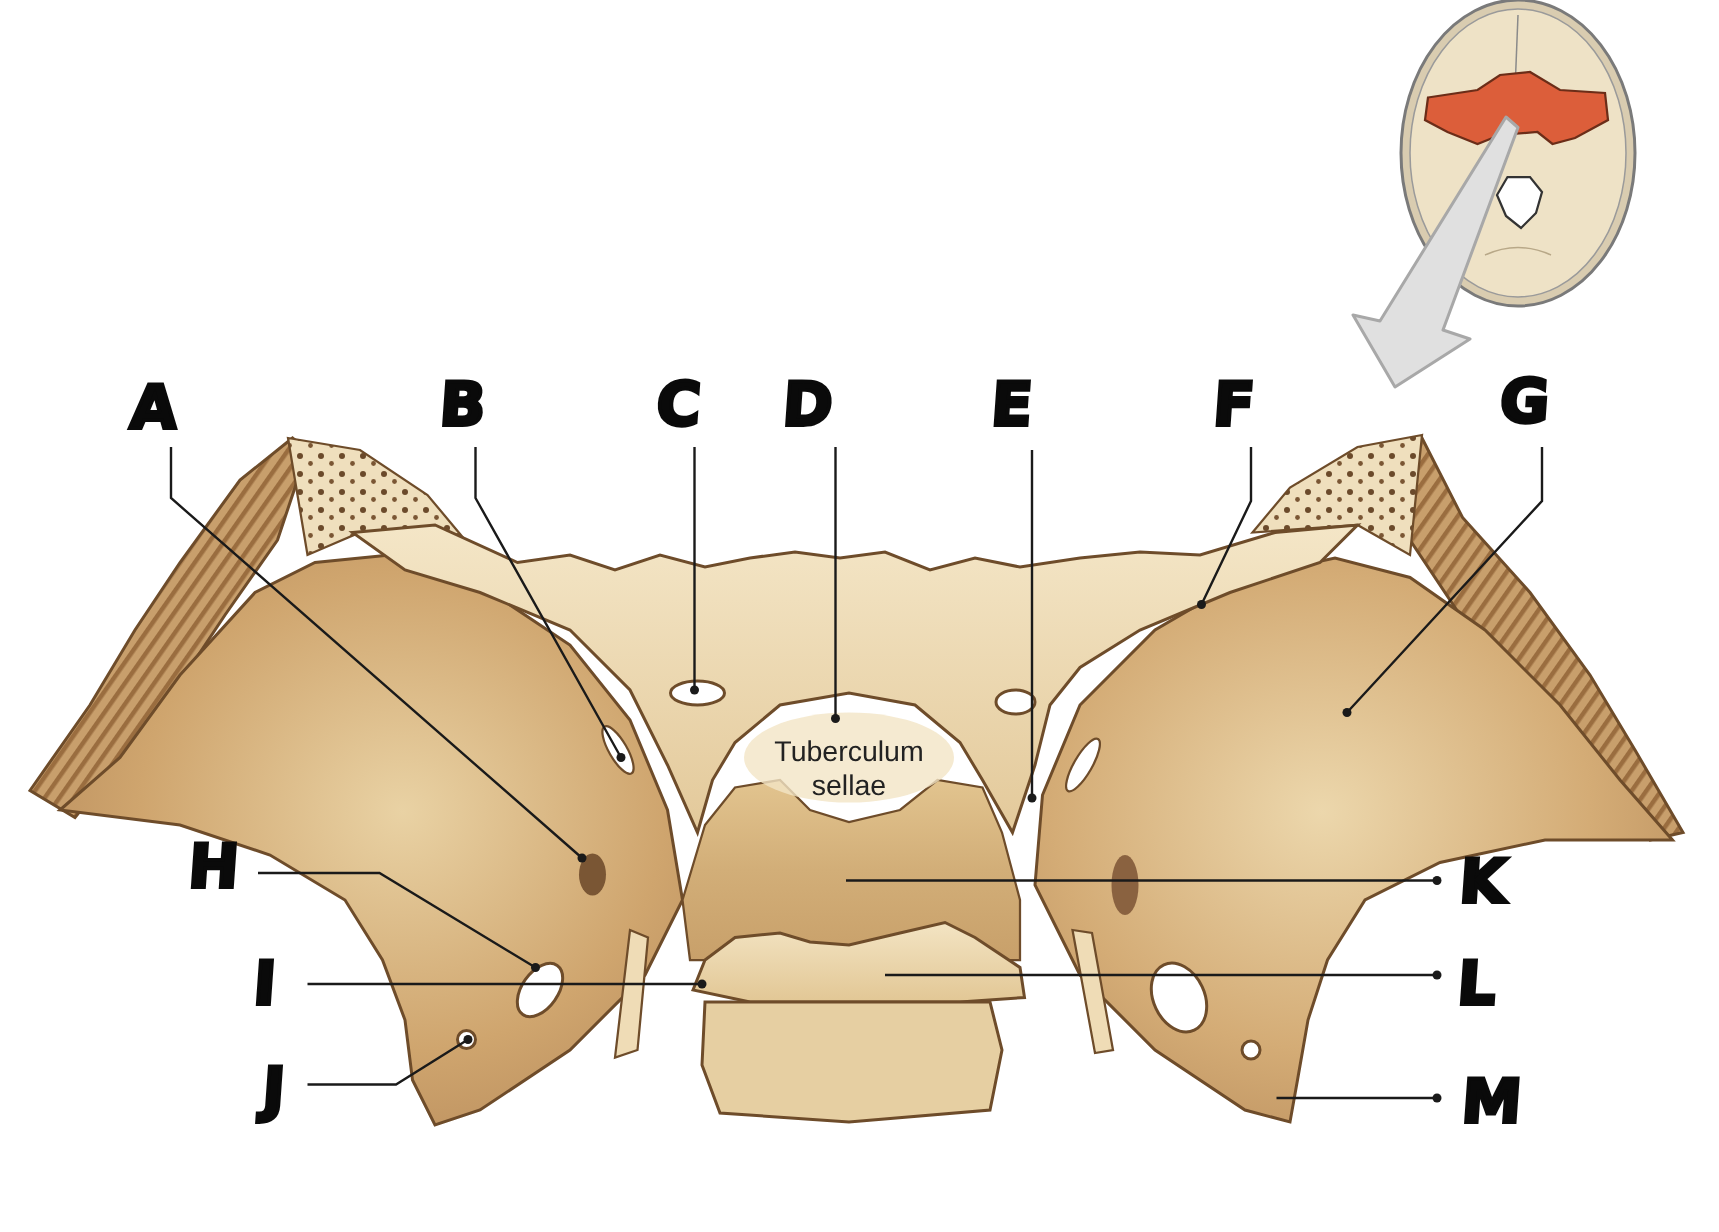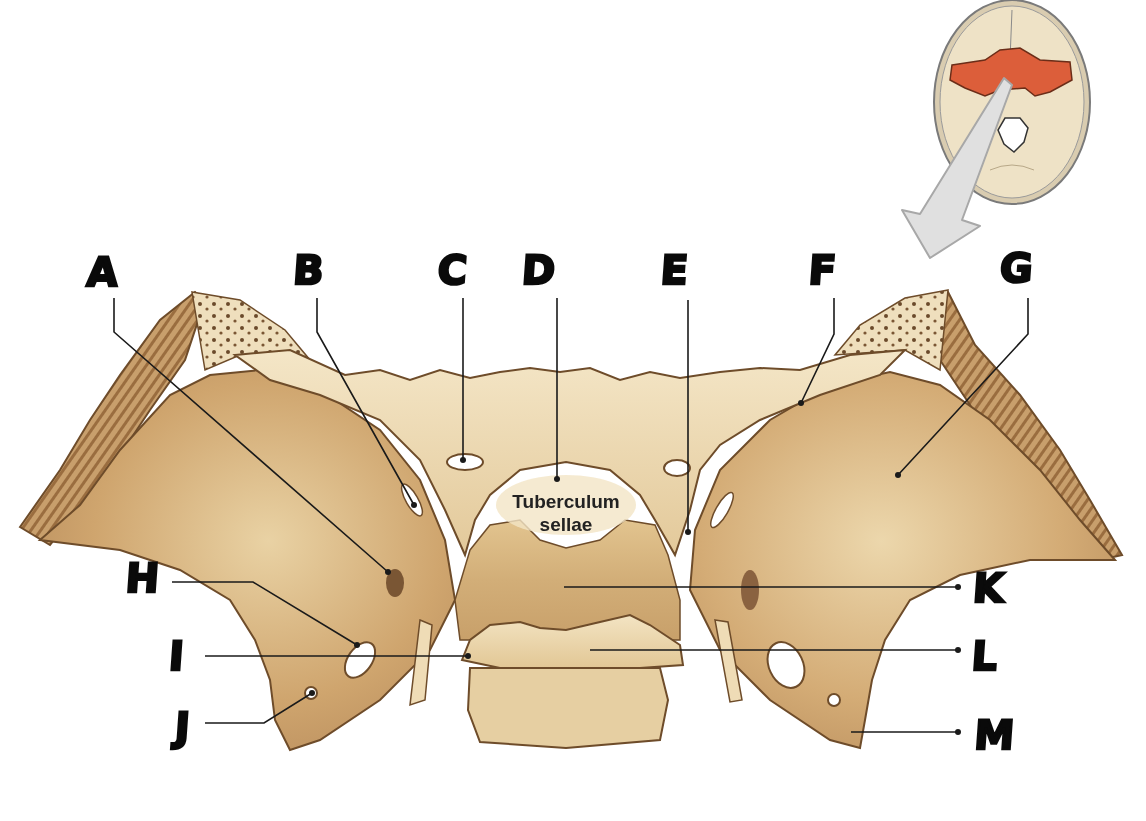--- a/index.html
+++ b/index.html
@@ -18,21 +18,20 @@
   }
   .inline-label {
     position: absolute;
     font-family: "Liberation Sans", sans-serif;
     font-size: 19px;
     color: #222;
     text-align: center;
     line-height: 23px;
     transform: translateX(-50%);
     white-space: nowrap;
-    font-weight: bold;
   }
 </style>
 </head>
 <body>
 
 <div id="stage">
   <svg width="1146" height="821" viewBox="0 0 1146 821" xmlns="http://www.w3.org/2000/svg">
     <defs>
       <radialGradient id="wingL" cx="0.55" cy="0.45" r="0.7">
         <stop offset="0" stop-color="#e9d2a4"></stop>

